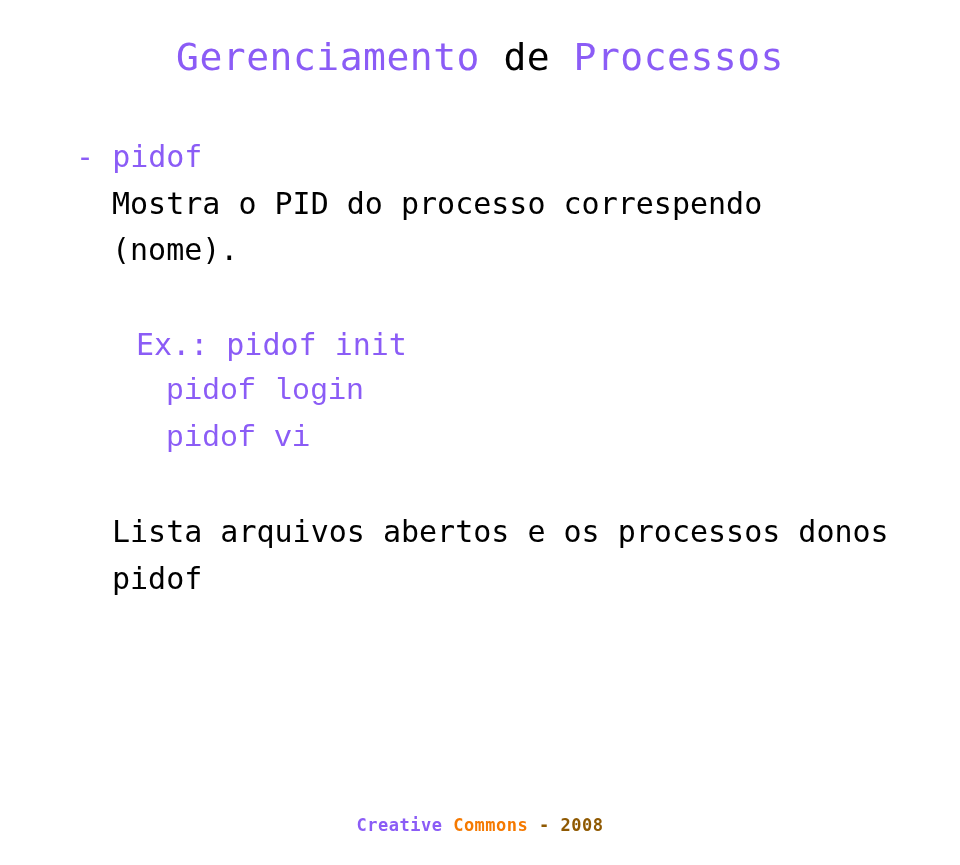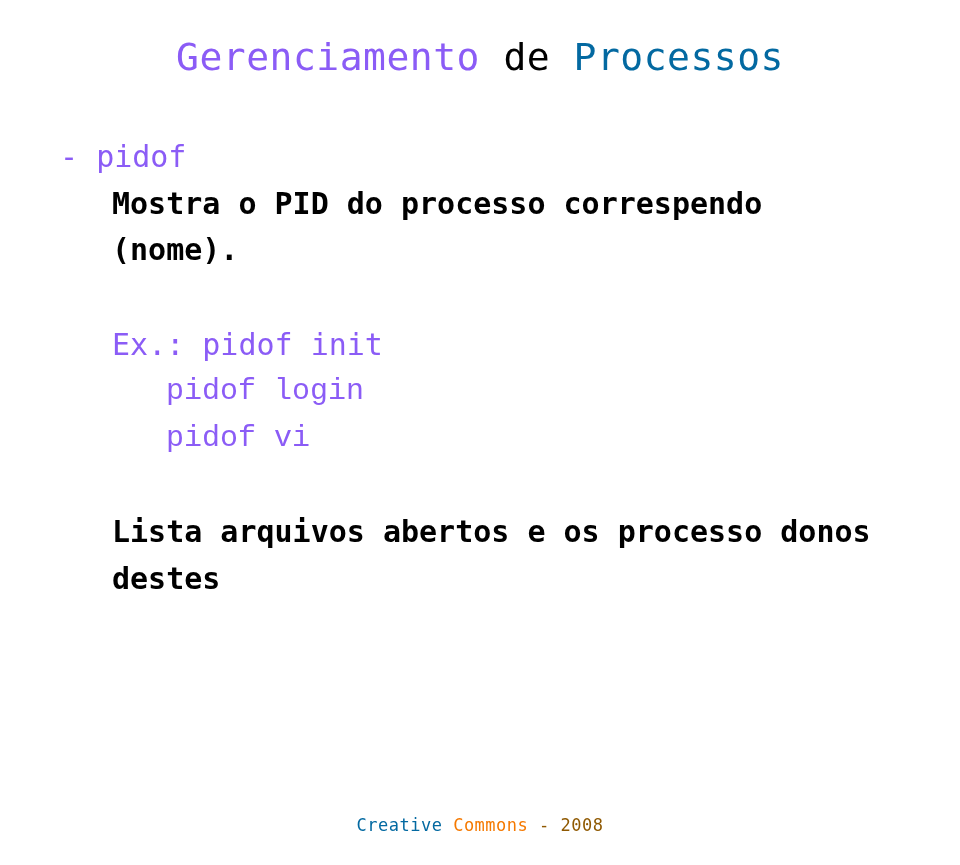--- a/index.html
+++ b/index.html
@@ -20,48 +20,47 @@
       font-weight: normal;
       text-align: center;
       margin-bottom: 55px;
       letter-spacing: 0.5px;
     }
     .content {
       font-size: 30px;
       line-height: 1.55;
     }
     .dash-item {
-      margin-left: 0;
+      margin-left: 16px;
     }
     .main-text {
       margin-left: 52px;
-      font-weight: bold;
     }
     .main-text-narrow {
-      margin-left: 52px;
+      margin-left: 76px;
     }
     .ex-indent-1 {
       margin-left: 106px;
       font-family: Liberation Mono, monospace;
     }
     .block-gap {
       height: 48px;
     }
     .footer {
       position: absolute;
       bottom: 30px;
       left: 0;
       right: 0;
       text-align: center;
       font-size: 17px;
-      font-weight: normal;
+      font-weight: bold;
       letter-spacing: 0.5px;
     }
     .red { color: #000000; }
-    .blue { color: #0369a1; }
+    .blue { color: #8b5cf6; }
     .black { color: #8b5cf6; }
     .orange { color: #f57900; }
     .brown { color: #8f5902; }
   </style>
 </head>
 <body>
 
 <div class="heading">
   <span class="black">Gerenciamento </span><span class="red">de </span><span class="blue">Processos</span>
 </div>
@@ -78,21 +77,21 @@
   <div class="block-gap"></div>
 
   <div class="main-text-narrow">
     <span class="black">Ex</span><span class="black">.: </span><span class="black">pidof init</span>
   </div>
   <div class="ex-indent-1 black">pidof login</div>
   <div class="ex-indent-1 black">pidof vi</div>
 
   <div class="block-gap"></div>
 
-  <div class="main-text red">Lista arquivos abertos e os processo donos destes</div>
+  <div class="main-text red">Lista arquivos abertos e os processos donos pidof</div>
 
   <div class="block-gap"></div>
 
 
 </div>
 
 <div class="footer">
   <span class="blue">Creative </span><span class="orange">Commons </span><span class="brown">- </span><span class="brown">2008</span>
 </div>
 

